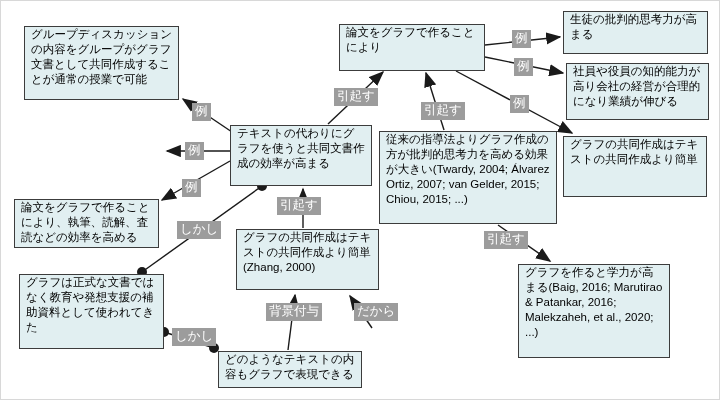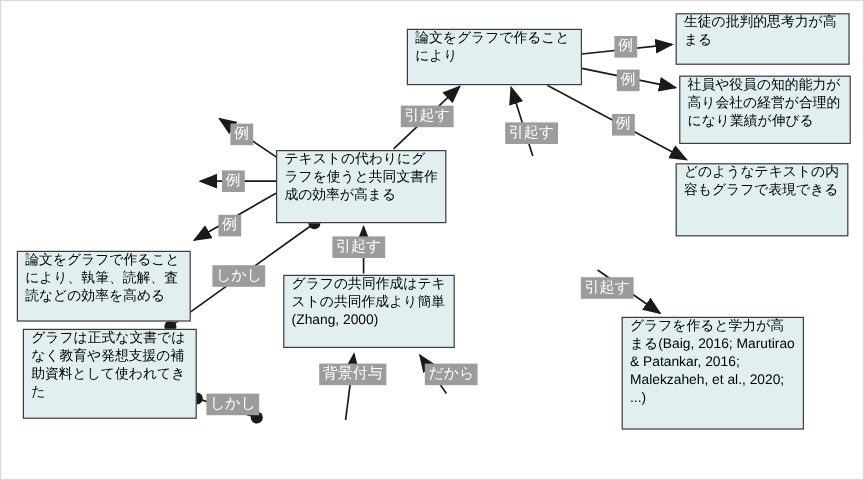--- a/index.html
+++ b/index.html
@@ -47,29 +47,32 @@
     <line class="edge" x1="287" y1="349" x2="294" y2="294" marker-end="url(#ah)"></line>
     <line class="edge" x1="371" y1="327" x2="349" y2="295" marker-end="url(#ah)"></line>
     <line class="edge" x1="141" y1="271" x2="261" y2="185"></line>
     <circle class="dot" cx="141" cy="271" r="5"></circle>
     <circle class="dot" cx="261" cy="185" r="5"></circle>
     <line class="edge" x1="163" y1="331" x2="213" y2="347"></line>
     <circle class="dot" cx="163" cy="331" r="5"></circle>
     <circle class="dot" cx="213" cy="347" r="5"></circle>
   </svg>
 
-  <div class="node" style="left:13px;top:208px;width:145px;height:59px">論文をグラフで作ることにより、執筆、読解、査読などの効率を高める</div>
+  <div class="node" style="left:23px;top:25px;width:155px;height:74px">グループディスカッションの内容をグループがグラフ文書として共同作成することが通常の授業で可能</div>
+  <div class="node" style="left:13px;top:198px;width:145px;height:49px">論文をグラフで作ることにより、執筆、読解、査読などの効率を高める</div>
   <div class="node" style="left:18px;top:273px;width:145px;height:75px">グラフは正式な文書ではなく教育や発想支援の補助資料として使われてきた</div>
   <div class="node" style="left:229px;top:124px;width:142px;height:61px">テキストの代わりにグラフを使うと共同文書作成の効率が高まる</div>
   <div class="node" style="left:338px;top:23px;width:146px;height:47px">論文をグラフで作ることにより</div>
   <div class="node" style="left:562px;top:10px;width:145px;height:43px">生徒の批判的思考力が高まる</div>
   <div class="node" style="left:565px;top:62px;width:143px;height:57px">社員や役員の知的能力が高り会社の経営が合理的になり業績が伸びる</div>
-  <div class="node" style="left:562px;top:135px;width:144px;height:61px">どのようなテキストの内容もグラフで表現できる</div>
+  <div class="node" style="left:562px;top:135px;width:144px;height:61px">グラフの共同作成はテキストの共同作成より簡単</div>
+  <div class="node" style="left:378px;top:130px;width:178px;height:93px">従来の指導法よりグラフ作成の方が批判的思考力を高める効果が大きい(Twardy, 2004; Álvarez Ortiz, 2007; van Gelder, 2015; Chiou, 2015; ...)</div>
   <div class="node" style="left:517px;top:263px;width:152px;height:94px">グラフを作ると学力が高まる(Baig, 2016; Marutirao &amp; Patankar, 2016; Malekzaheh, et al., 2020; ...)</div>
   <div class="node" style="left:235px;top:228px;width:143px;height:61px">グラフの共同作成はテキストの共同作成より簡単(Zhang, 2000)</div>
+  <div class="node" style="left:217px;top:350px;width:144px;height:37px">どのようなテキストの内容もグラフで表現できる</div>
 
   <div class="elabel" style="left:191px;top:102px">例</div>
   <div class="elabel" style="left:184px;top:141px">例</div>
   <div class="elabel" style="left:181px;top:178px">例</div>
   <div class="elabel" style="left:333px;top:87px">引起す</div>
   <div class="elabel" style="left:420px;top:101px">引起す</div>
   <div class="elabel" style="left:511px;top:29px">例</div>
   <div class="elabel" style="left:513px;top:57px">例</div>
   <div class="elabel" style="left:509px;top:94px">例</div>
   <div class="elabel" style="left:483px;top:230px">引起す</div>

